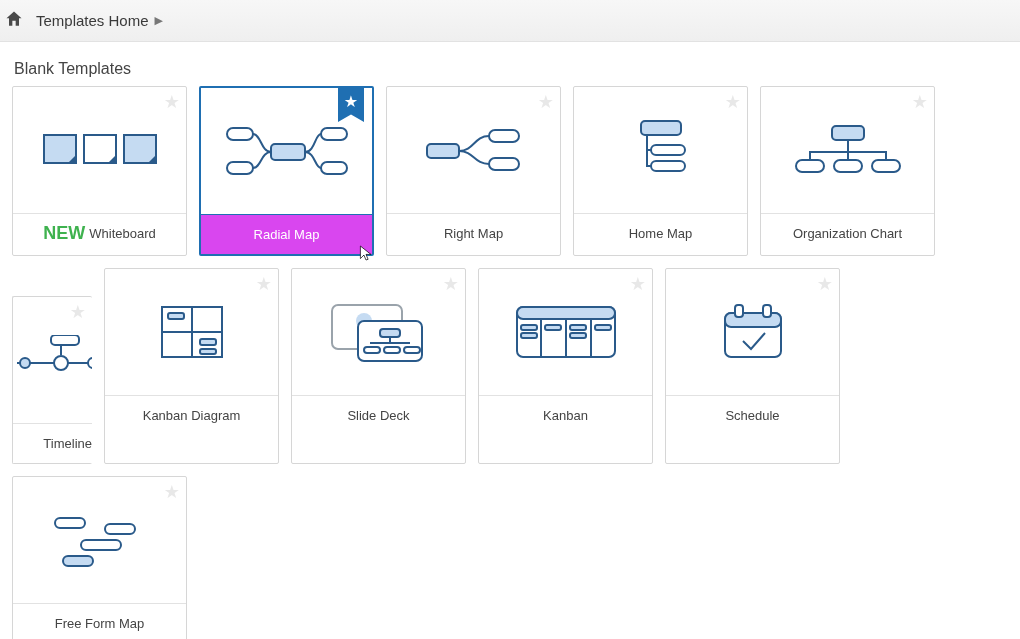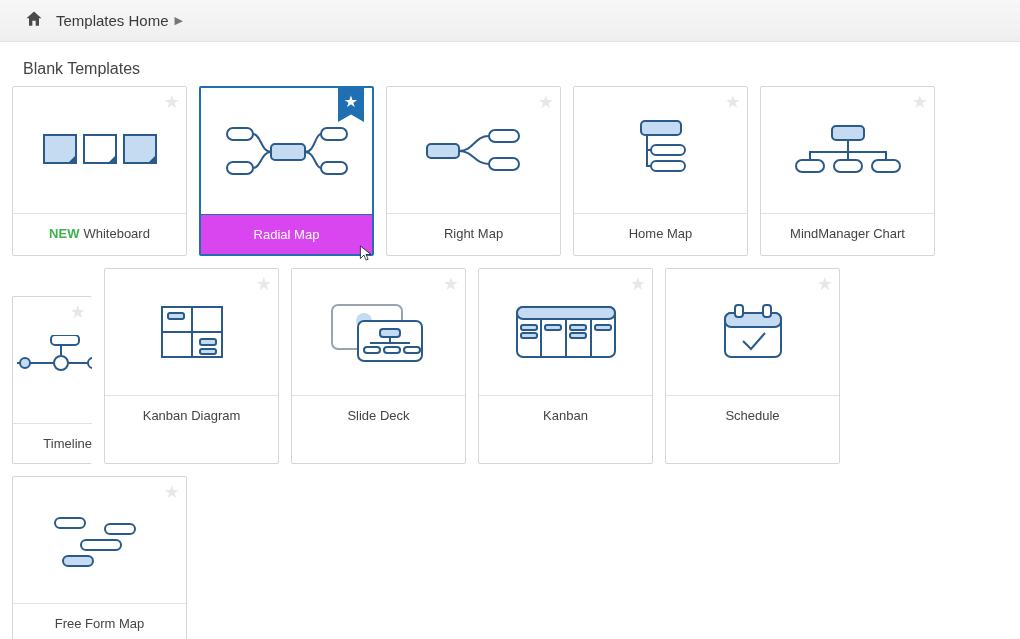--- a/index.html
+++ b/index.html
@@ -9,38 +9,38 @@
     color: #333;
     width: 1020px;
     overflow: hidden;
   }
   .topbar {
     height: 42px;
     background: linear-gradient(#f7f7f7, #efefef);
     border-bottom: 1px solid #e2e2e2;
     display: flex;
     align-items: center;
-    padding: 0 24px;
+    padding: 0 4px;
     gap: 12px;
   }
   .topbar .home-icon svg { width: 20px; height: 20px; fill: #4a4a4a; }
   .breadcrumb {
     font-size: 15px;
     color: #3a3a3a;
     display: flex;
     align-items: center;
     gap: 6px;
   }
   .breadcrumb .chev { font-size: 11px; color: #777; }
   .content { padding: 12px 12px 0 12px; }
   .section-title {
     font-size: 16px;
     color: #444;
     font-weight: 400;
-    margin: 6px 0 8px 11px;
+    margin: 6px 0 8px 2px;
   }
   .grid {
     display: flex;
     flex-wrap: wrap;
     gap: 12px;
   }
   .card {
     width: 175px;
     border: 1px solid #d6d6d6;
     border-radius: 2px;
@@ -81,21 +81,21 @@
   .card.selected .label { background: #d946ef; color: #fff; border-top-color:#1f6fb2;}
   .card.selected .ribbon {
     position: absolute; top:0; right:8px;
     width: 26px; height: 34px;
     background:#1f6fb2;
     clip-path: polygon(0 0,100% 0,100% 100%,50% 78%,0 100%);
     display:flex; align-items:flex-start; justify-content:center;
     padding-top:4px;
   }
   .card.selected .ribbon span { color:#fff; font-size:16px;}
-  .new-badge { color:#3fb24f; font-weight:600; margin-right:4px; font-size:13px;}
+  .new-badge { color:#3fb24f; font-weight:600; margin-right:4px; font-size:18px;}
   .cursor {
     position:absolute; left:158px; top:156px;
     pointer-events:none;
   }
   .cursor svg{ width:14px; height:18px;}
   
   .sk { fill:none; stroke:#2a5a8a; stroke-width:2; }
   .skg { fill:none; stroke:#9aa3ab; stroke-width:2; }
   .fb { fill:#c5dbf2; stroke:#2a5a8a; stroke-width:2;}
   .fw { fill:#fff; stroke:#2a5a8a; stroke-width:2;}
@@ -195,21 +195,21 @@
       <div class="preview">
         <span class="star">★</span>
         <svg width="120" height="60">
           <rect x="44" y="6" width="32" height="14" rx="4" class="fb"></rect>
           <rect x="8" y="40" width="28" height="12" rx="6" class="fw"></rect>
           <rect x="46" y="40" width="28" height="12" rx="6" class="fw"></rect>
           <rect x="84" y="40" width="28" height="12" rx="6" class="fw"></rect>
           <path d="M60 20 L60 32 M22 40 L22 32 L98 32 L98 40 M60 32 L60 40" class="sk"></path>
         </svg>
       </div>
-      <div class="label">MindManager Chart</div>
+      <div class="label">Organization Chart</div>
     </div>
 
     <div class="card" style="width:80px; border-right:none;margin-top:28px;">
       <div class="preview">
         <span class="star">★</span>
         <svg width="90" height="50">
           <line x1="4" y1="28" x2="90" y2="28" class="sk"></line>
           <circle cx="12" cy="28" r="5" class="fb"></circle>
           <circle cx="48" cy="28" r="7" class="fw"></circle>
           <circle cx="80" cy="28" r="5" class="fw"></circle>

